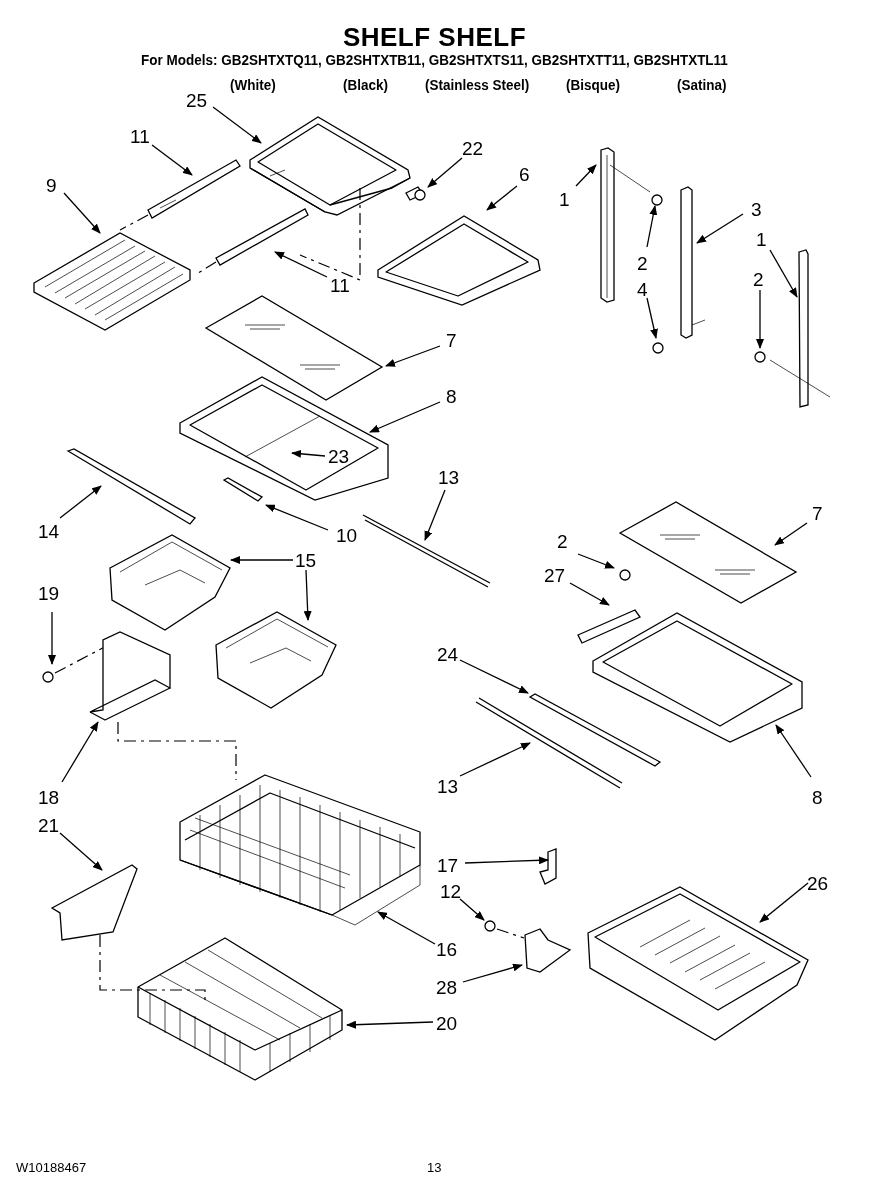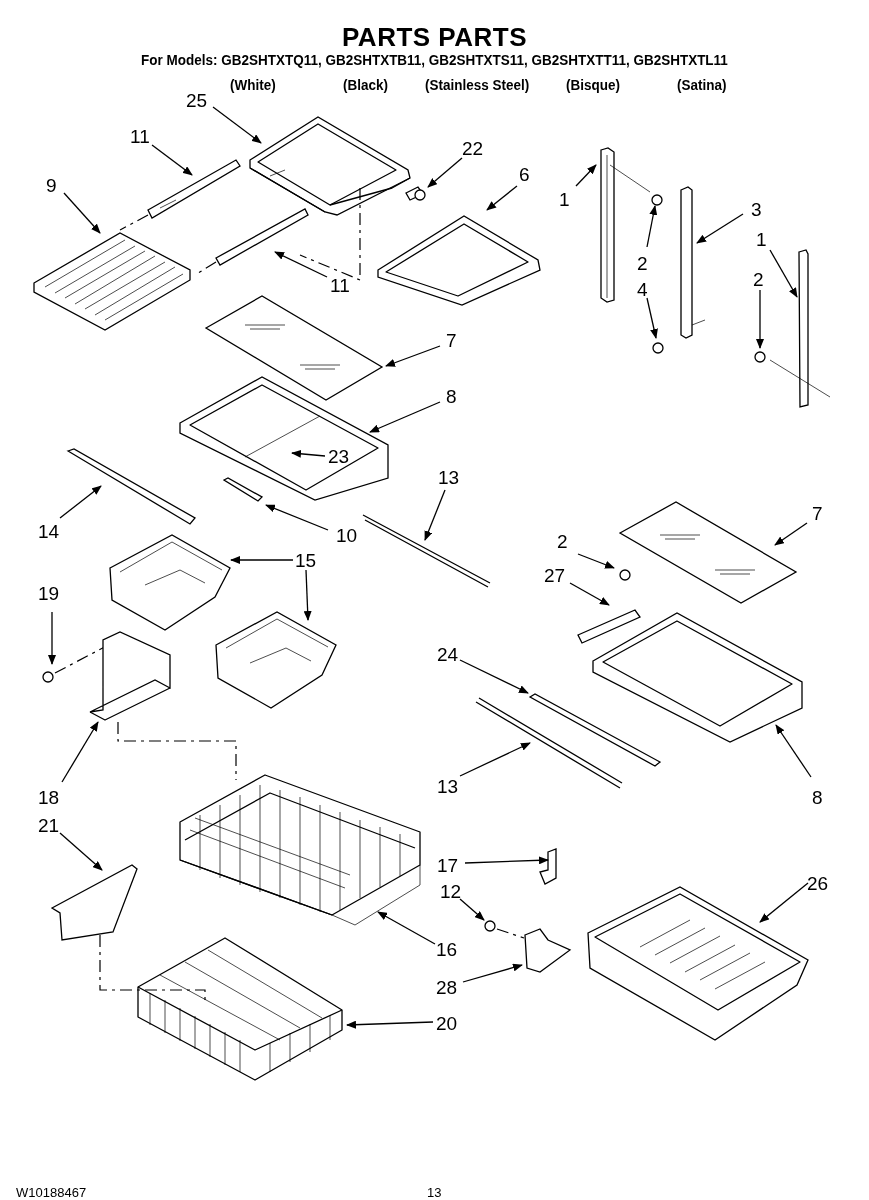--- a/index.html
+++ b/index.html
@@ -4,33 +4,33 @@
 <style>
   html, body { margin: 0; padding: 0; background: #ffffff; }
   body { width: 869px; height: 1200px; position: relative; overflow: hidden;
          font-family: "Liberation Sans", sans-serif; color: #000; }
   .title { position: absolute; left: 0; width: 869px; top: 22px; text-align: center;
            font-weight: bold; font-size: 26px; letter-spacing: 0.5px; }
   .models { position: absolute; left: 0; width: 869px; top: 52px; text-align: center;
             font-weight: bold; font-size: 14.5px; transform: scaleX(0.93); }
   .variant { position: absolute; top: 77px; font-weight: bold; font-size: 14.5px;
              transform: scaleX(0.93); transform-origin: left; white-space: nowrap; }
-  .footer { position: absolute; top: 1185px; font-size: 13px; }
+  .footer { position: absolute; top: 1160px; font-size: 13px; }
   svg#diagram { position: absolute; left: 0; top: 0; }
   svg#diagram .part { fill: none; stroke: #000; stroke-width: 1.3; stroke-linejoin: round; }
   svg#diagram .part-fill { fill: #fff; stroke: #000; stroke-width: 1.3; }
   svg#diagram .thin { fill: none; stroke: #000; stroke-width: 0.7; }
   svg#diagram .dash { fill: none; stroke: #000; stroke-width: 1.2; stroke-dasharray: 12 5 3 5; }
   svg#diagram .leader { stroke: #000; stroke-width: 1.3; fill: none; }
   svg#diagram .callout { font-family: "Liberation Sans", sans-serif; font-size: 19px; fill: #000; }
 </style>
 </head>
 <body>
 
-<div class="title">PARTS PARTS</div>
+<div class="title">SHELF SHELF</div>
 <div class="models">For Models: GB2SHTXTQ11, GB2SHTXTB11, GB2SHTXTS11, GB2SHTXTT11, GB2SHTXTL11</div>
 <span class="variant" style="left:230px">(White)</span>
 <span class="variant" style="left:343px">(Black)</span>
 <span class="variant" style="left:425px">(Stainless Steel)</span>
 <span class="variant" style="left:566px">(Bisque)</span>
 <span class="variant" style="left:677px">(Satina)</span>
 
 <svg id="diagram" width="869" height="1200" viewBox="0 0 869 1200">
   <defs>
     <marker id="arrow" markerWidth="10" markerHeight="8" refX="9" refY="4" orient="auto" markerUnits="userSpaceOnUse">

